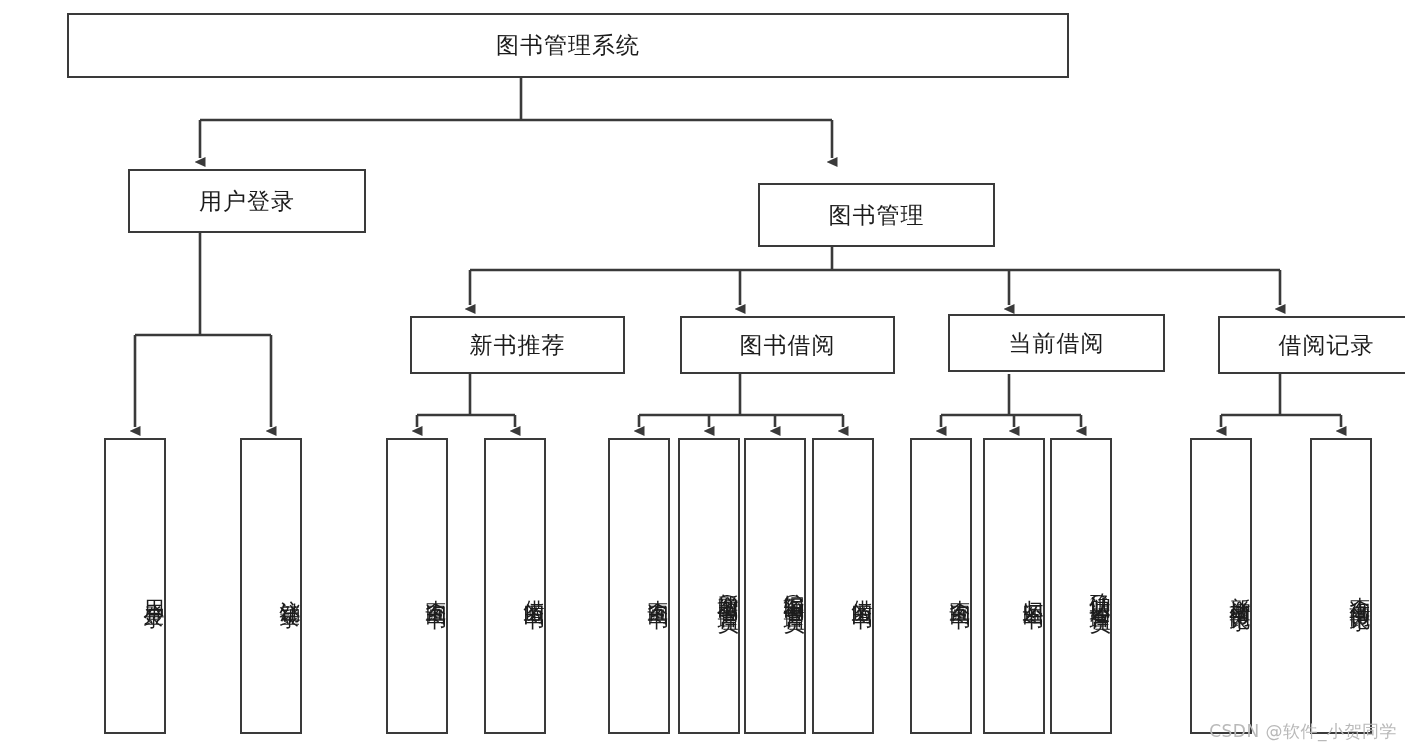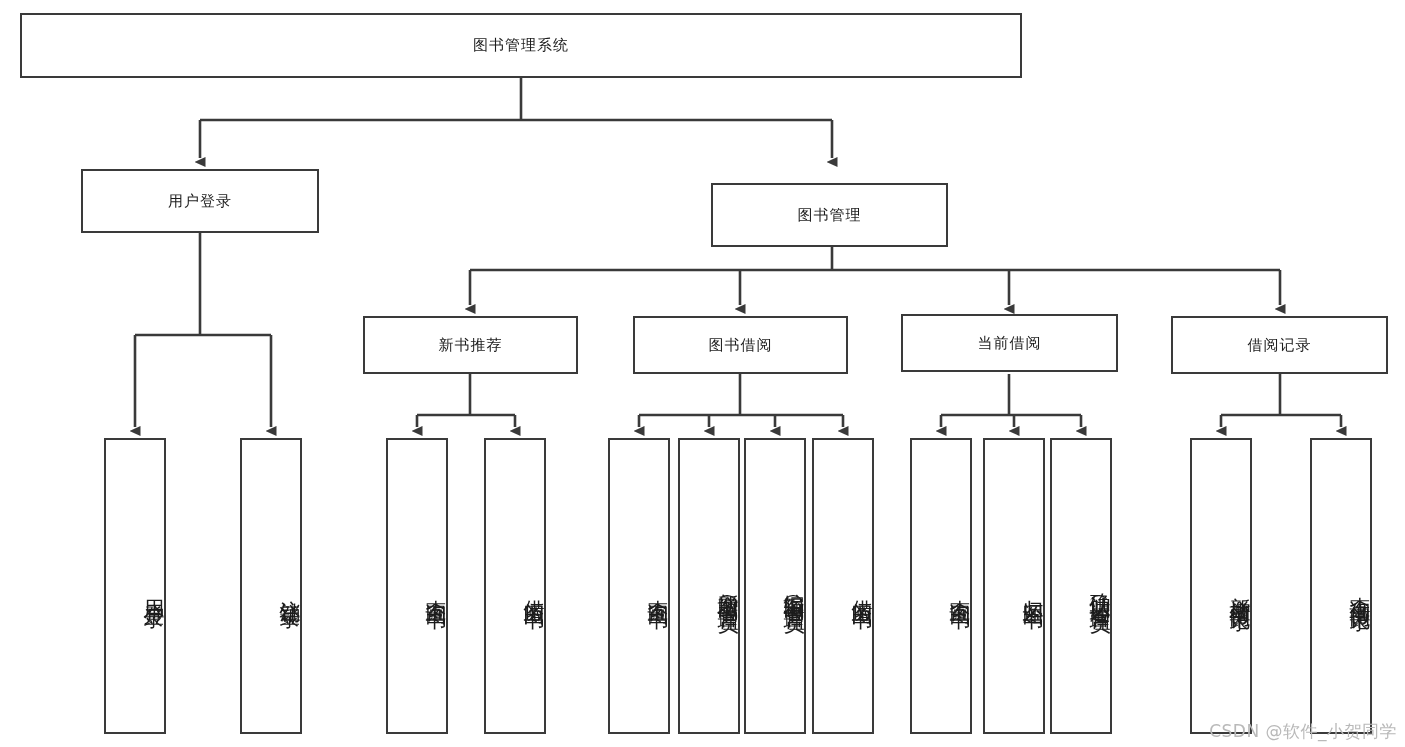--- a/index.html
+++ b/index.html
@@ -28,22 +28,23 @@
     position: absolute;
     box-sizing: border-box;
     background: #ffffff;
     border: 2px solid #3a3a3a;
     display: flex;
     align-items: center;
     justify-content: center;
     color: #1c1c1c;
   }
   .node.h {
-    font-size: 15px;
+    font-size: 23px;
     letter-spacing: 1px;
+    margin-left: 47px;
   }
   .node.v {
     writing-mode: vertical-rl;
     text-orientation: upright;
     font-size: 21px;
     letter-spacing: 3px;
     line-height: 1;
     padding-top: 6px;
     align-items: flex-start;
     justify-content: center;

